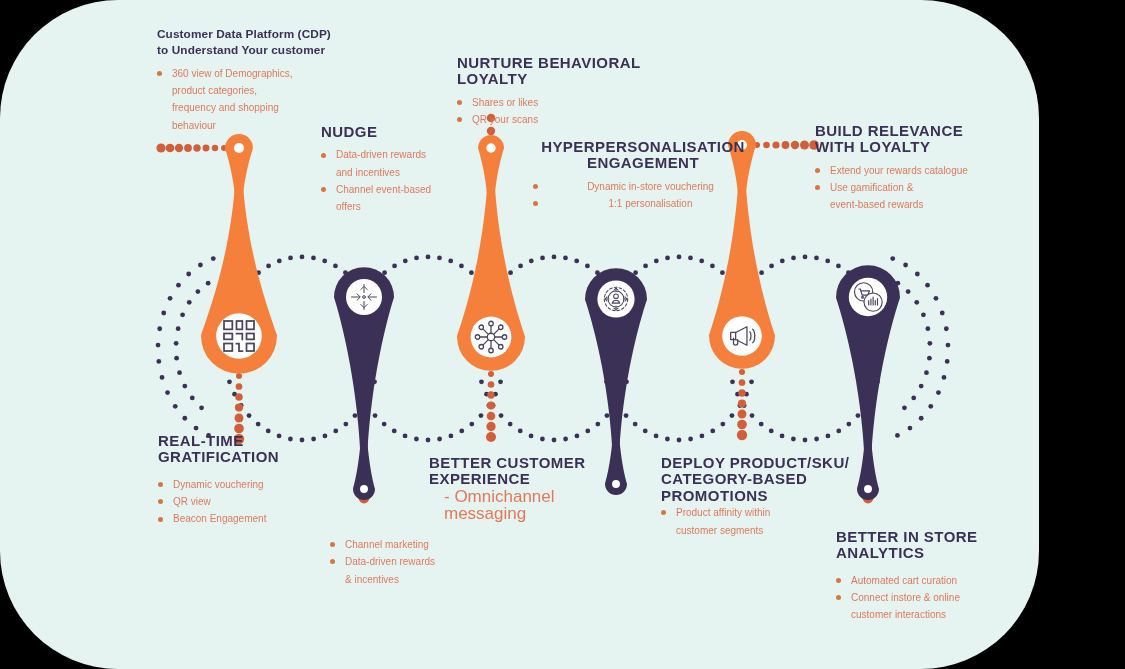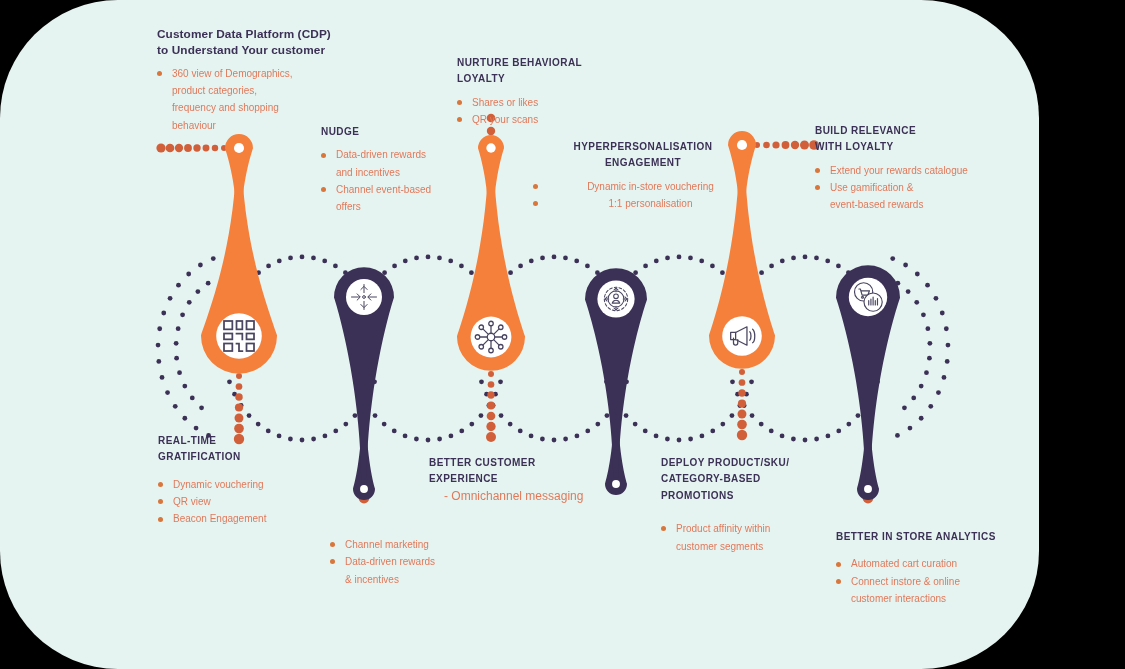--- a/index.html
+++ b/index.html
@@ -1,27 +1,27 @@
 <!DOCTYPE html>
 <html><head>
 <meta charset="utf-8">
 <style>
   html,body{margin:0;padding:0;background:#000;}
   body{width:1125px;height:669px;overflow:hidden;font-family:"Liberation Sans",sans-serif;}
   #canvas{position:relative;width:1039px;height:669px;background:#e6f4f1;border-radius:118px;overflow:hidden;}
   #bg-svg,#pins-svg{position:absolute;left:0;top:0;width:1125px;height:669px;}
   #pins-svg{pointer-events:none;}
   .blk{position:absolute;}
-  .ttl{font-size:10px;font-weight:bold;color:#3b3055;letter-spacing:.45px;line-height:16.4px;text-transform:uppercase;}
+  .ttl{font-size:15px;font-weight:bold;color:#3b3055;letter-spacing:.45px;line-height:16.4px;text-transform:uppercase;}
   .ttl.mixed{text-transform:none;letter-spacing:.1px;font-size:11.8px;}
   .ul{list-style:none;margin:6px 0 0 0;padding:0;}
   .ul li{position:relative;padding-left:15px;color:#e0795a;font-size:10px;line-height:17.3px;}
   .ul li .bt{position:absolute;left:0;top:6.2px;width:5px;height:5px;border-radius:50%;background:#d8763c;}
   .ul li .sub{display:block;}
-  .nb{padding-left:15px;color:#e0795a;font-size:12px;line-height:17.3px;list-style:none;margin:0;}
+  .nb{padding-left:15px;color:#e0795a;font-size:17px;line-height:17.3px;list-style:none;margin:0;}
 </style>
 </head>
 <body>
 
 <div id="canvas">
 
   <svg id="bg-svg" viewBox="0 0 1125 669">
     <g id="arcs" fill="#3b3055">
         <circle cx="374.5225658992836" cy="381.86745884699036" r="2.4" fill="#3b3055"></circle>
         <circle cx="369.4476483605721" cy="394.2084290491903" r="2.4" fill="#3b3055"></circle>
@@ -548,21 +548,21 @@
     </div>
     <div class="nb">- Omnichannel messaging</div>
   </div>
 
   <div class="blk" style="left:661px;top:455px;width:200px;">
     <div class="ttl">
       <span>DEPLOY PRODUCT/SKU/</span><br>
       <span>CATEGORY-BASED</span><br>
       <span>PROMOTIONS</span>
     </div>
-    <ul class="ul" style="margin-top:16px">
+    <ul class="ul" style="margin-top:0">
       <li><span class="bt"></span>
         <span>Product affinity within</span>
         <span class="sub">customer segments</span></li>
     </ul>
   </div>
 
   <div class="blk" style="left:836px;top:529px;width:230px;">
     <div class="ttl">
       <span>BETTER IN STORE ANALYTICS</span>
     </div>

